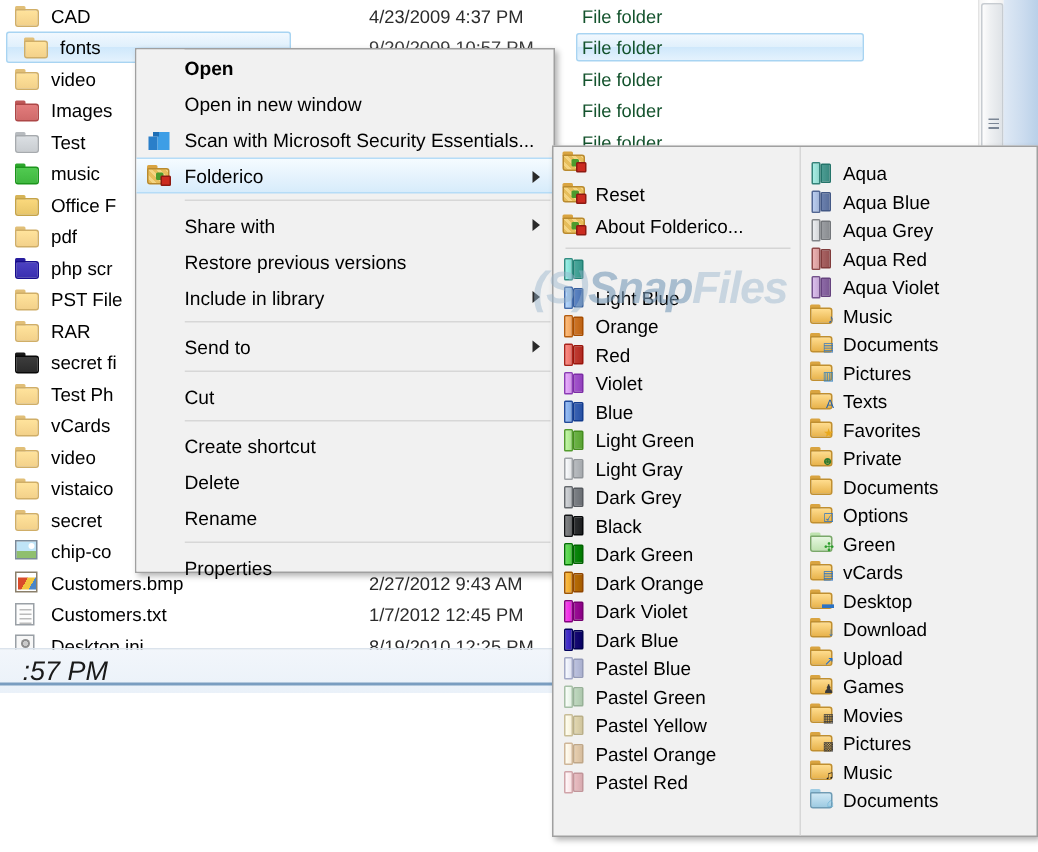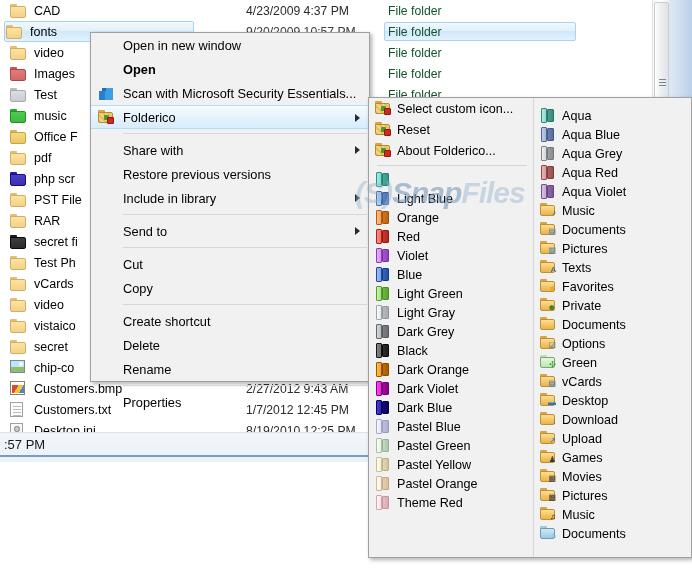--- a/index.html
+++ b/index.html
@@ -31,21 +31,21 @@
     font-size: 12.5px;
     color: #000;
     white-space: nowrap;
   }
   .file-row.selected {
     background: linear-gradient(to bottom,#f1f8fe 0%,#e0f0fc 48%,#cfe8fb 50%,#e4f2fd 100%);
     border: 1px solid #a8d4f2;
     border-radius: 2px;
     height: 21px;
     margin-left: 4px;
-    padding-left: 1px;
+    padding-left: 11px;
     width: 190px;
   }
   .fi-icon { width: 17px; height: 16px; margin-right: 7px; flex: 0 0 17px; position: relative; }
   .fi-name { flex: 0 0 auto; }
   .fi-date { position: absolute; left: 246px; color: #2b2b2b; font-size: 12.2px; }
   .fi-type { position: absolute; left: 388px; color: #14532d; font-size: 12.2px; }
 
   
   .folder { width: 17px; height: 14px; position: relative; top:1px; }
   .folder .tab { position: absolute; left:0; top:0; width:7px; height:3px; border-radius:1px 1px 0 0; }
@@ -80,21 +80,21 @@
   #ex-arrow-down{position:absolute;left:0;top:410px;width:17px;height:19px;}
   #ex-arrow-down .tri{position:absolute;left:5px;top:8px;width:0;height:0;
     border-left:4px solid transparent;border-right:4px solid transparent;border-top:4px solid #5a5a5a;}
   #ex-right-edge{position:absolute;left:669px;top:0;width:23px;height:462px;
     background:linear-gradient(to right,#dfe9f5,#cadbee 60%,#b9d0e8);}
   #ex-bottom {
     position:absolute;left:0;top:432px;width:669px;height:30px;
     background:linear-gradient(to bottom,#f2f6fb,#eaf1f9);
     border-top:1px solid #dbe3ec;
   }
-  #ex-bottom .bt{position:absolute;left:4px;top:4px;font-size:13px;color:#1a1a1a;}
+  #ex-bottom .bt{position:absolute;left:15px;top:4px;font-size:18px;color:#1a1a1a;font-style:italic;}
   #ex-bottom-line{position:absolute;left:0;top:455px;width:672px;height:2px;background:#7a9dc0;}
   #below-window{position:absolute;left:0;top:462px;width:692px;height:106px;background:#ffffff;}
 
   
   #ctx-menu {
     position:absolute; left:90px; top:32px; width:280px; height:350px;
     background:#f1f1f1;
     border:1px solid #a0a0a0;
     box-shadow: 2px 2px 4px rgba(0,0,0,0.30);
   }
@@ -384,25 +384,25 @@
     <div id="ex-bottom">
       <div class="bt">:57 PM</div>
     </div>
     <div id="ex-bottom-line"></div>
   </div>
   <div id="below-window"></div>
 
   <div id="ctx-menu">
     <div id="ctx-gutter"></div>
     <div id="ctx-items">
-        <div class="cm-item">
-          <span>Open in new window</span>
-        </div>
         <div class="cm-item bold">
           <span>Open</span>
+        </div>
+        <div class="cm-item">
+          <span>Open in new window</span>
         </div>
         <div class="cm-item">
           <div class="mse-icon">
             <div class="c1"></div>
             <div class="c2"></div>
             <div class="c3"></div>
           </div>
           <span>Scan with Microsoft Security Essentials...</span>
         </div>
         <div class="cm-item hl">
@@ -428,23 +428,20 @@
           <div class="cm-arrow"></div>
         </div>
         <div class="cm-sep"></div>
         <div class="cm-item">
           <span>Send to</span>
           <div class="cm-arrow"></div>
         </div>
         <div class="cm-sep"></div>
         <div class="cm-item">
           <span>Cut</span>
-        </div>
-        <div class="cm-item">
-          <span>Copy</span>
         </div>
         <div class="cm-sep"></div>
         <div class="cm-item">
           <span>Create shortcut</span>
         </div>
         <div class="cm-item">
           <span>Delete</span>
         </div>
         <div class="cm-item">
           <span>Rename</span>
@@ -458,21 +455,20 @@
 
   <div id="sub-menu">
     <div class="sub-col" id="sub-col-a">
         <div class="sm-item sm-head">
           <div class="fico" style="left: 6px; top: 3px;">
             <div class="tab"></div>
             <div class="bd"></div>
             <div class="grn"></div>
             <div class="dot"></div>
           </div>
-          <span>Select custom icon...</span>
         </div>
         <div class="sm-item sm-head">
           <div class="fico" style="left: 6px; top: 3px;">
             <div class="tab"></div>
             <div class="bd"></div>
             <div class="grn"></div>
             <div class="dot"></div>
           </div>
           <span>Reset</span>
         </div>
@@ -572,20 +568,29 @@
             <div class="doorico">
               <div class="l" style="background: linear-gradient(to right, rgb(131, 133, 135), rgb(106, 108, 110)); border: 1px solid rgb(20, 22, 24);"></div>
               <div class="r" style="background: linear-gradient(to right, rgb(45, 47, 49), rgb(27, 29, 31)); border: 1px solid rgb(5, 7, 9);"></div>
             </div>
           </div>
           <span>Black</span>
         </div>
         <div class="sm-item">
           <div class="sm-icon">
             <div class="doorico">
+              <div class="l" style="background: linear-gradient(to right, rgb(104, 226, 92), rgb(79, 201, 67)); border: 1px solid rgb(0, 113, 0);"></div>
+              <div class="r" style="background: linear-gradient(to right, rgb(14, 138, 16), rgb(0, 120, 0)); border: 1px solid rgb(0, 98, 0);"></div>
+            </div>
+          </div>
+          <span>Dark Green</span>
+        </div>
+        <div class="sm-item">
+          <div class="sm-icon">
+            <div class="doorico">
               <div class="l" style="background: linear-gradient(to right, rgb(255, 190, 67), rgb(234, 165, 42)); border: 1px solid rgb(159, 85, 0);"></div>
               <div class="r" style="background: linear-gradient(to right, rgb(184, 110, 6), rgb(166, 92, 0)); border: 1px solid rgb(144, 70, 0);"></div>
             </div>
           </div>
           <span>Dark Orange</span>
         </div>
         <div class="sm-item">
           <div class="sm-icon">
             <div class="doorico">
               <div class="l" style="background: linear-gradient(to right, rgb(252, 66, 242), rgb(227, 41, 217)); border: 1px solid rgb(131, 0, 126);"></div>
@@ -639,21 +644,21 @@
           </div>
           <span>Pastel Orange</span>
         </div>
         <div class="sm-item">
           <div class="sm-icon">
             <div class="doorico">
               <div class="l" style="background: linear-gradient(to right, rgb(255, 249, 251), rgb(249, 224, 226)); border: 1px solid rgb(209, 164, 169);"></div>
               <div class="r" style="background: linear-gradient(to right, rgb(234, 189, 194), rgb(216, 171, 176)); border: 1px solid rgb(194, 149, 154);"></div>
             </div>
           </div>
-          <span>Theme Red</span>
+          <span>Pastel Red</span>
         </div>
       </div>
     <div class="sub-col" id="sub-col-b">
         <div style="height: 8px;"></div>
         <div class="sm-item">
           <div class="sm-icon">
             <div class="doorico">
               <div class="l" style="background: linear-gradient(to right, rgb(168, 239, 229), rgb(143, 214, 204)); border: 1px solid rgb(51, 131, 121);"></div>
               <div class="r" style="background: linear-gradient(to right, rgb(76, 156, 146), rgb(58, 138, 128)); border: 1px solid rgb(36, 116, 106);"></div>
             </div>

